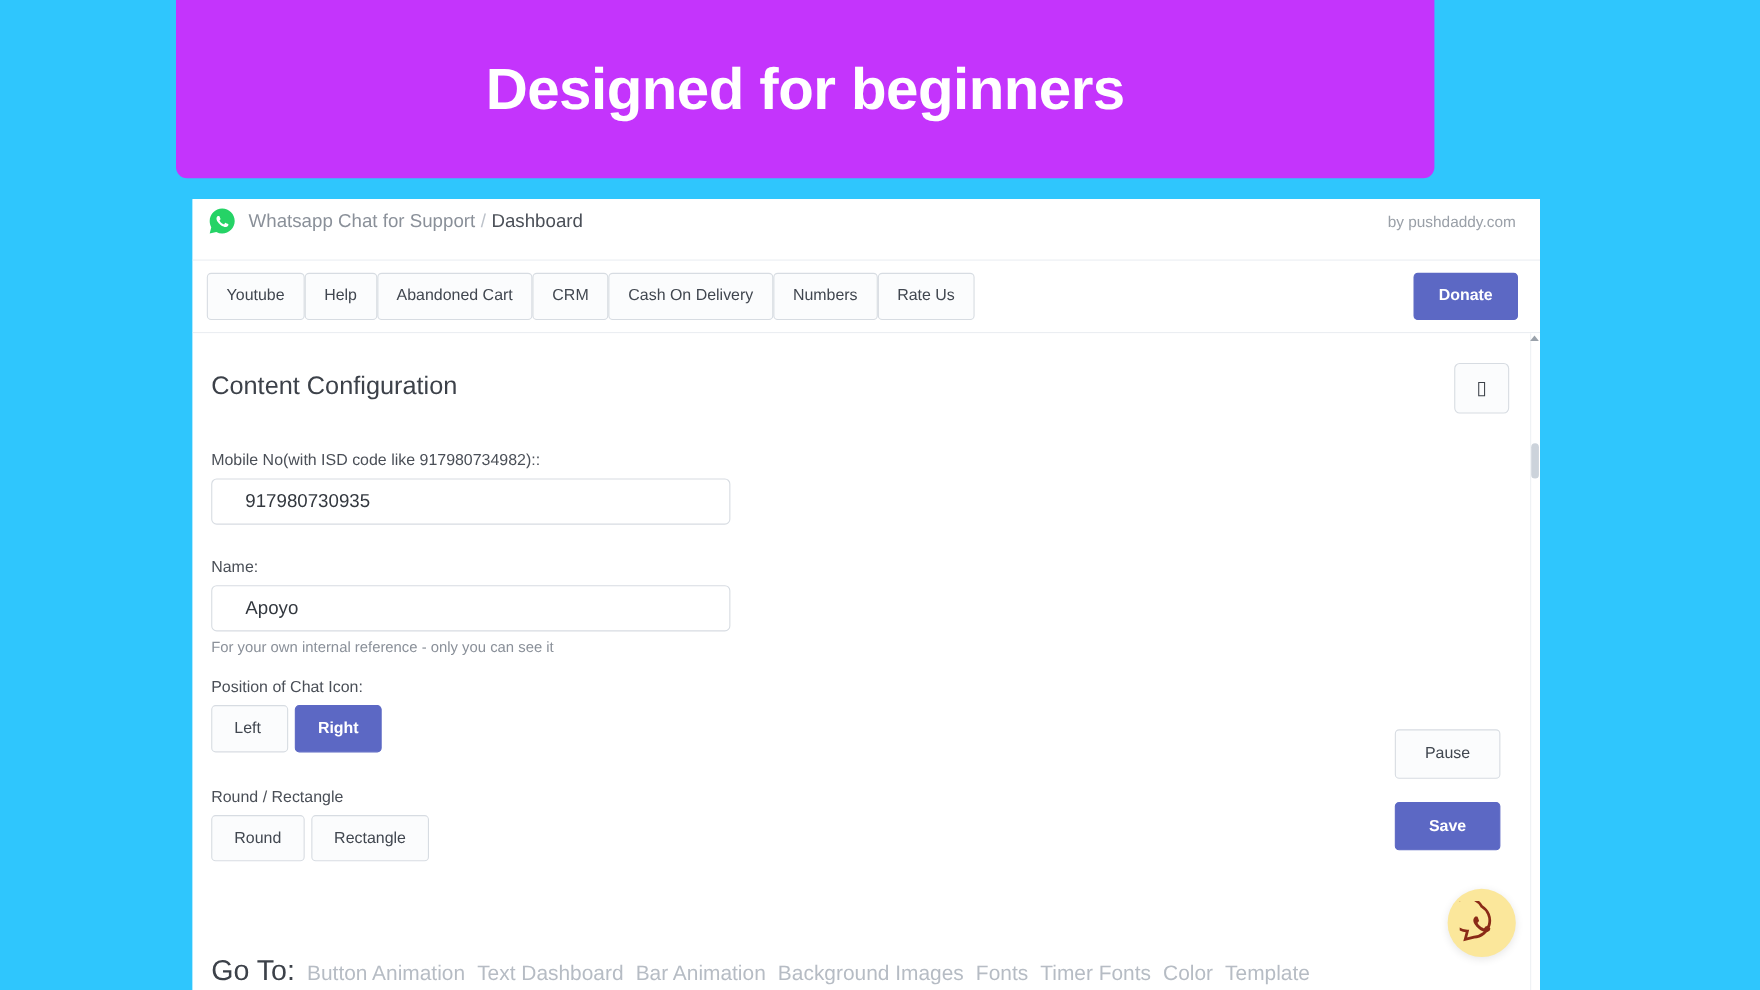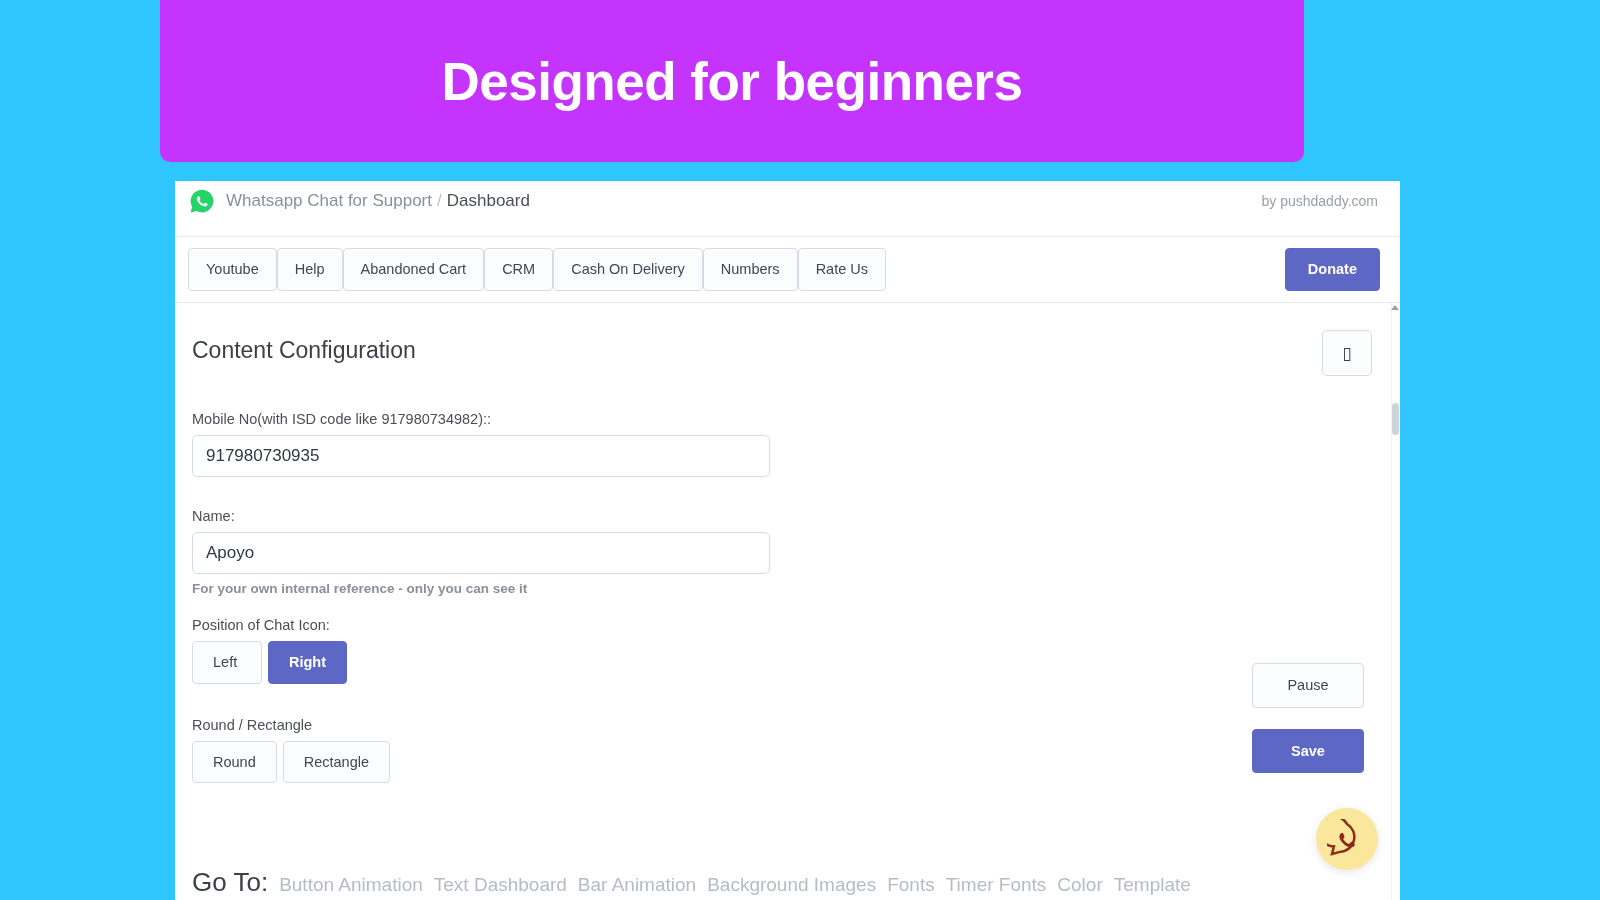--- a/index.html
+++ b/index.html
@@ -216,38 +216,37 @@
     line-height: 1;
   }
 
   .field-label {
     font-size: 14.5px;
     color: #4a4f57;
     margin-bottom: 8px;
   }
 
   .text-input {
-    width: 578px;
+    width: 472px;
     height: 42px;
     border: 1px solid #d7dce2;
     border-radius: 5px;
-    padding: 0 13px;
+    padding: 0 30px;
     font-size: 17px;
     color: #33383f;
     font-family: "Liberation Sans", sans-serif;
     background: #ffffff;
     outline: none;
     display: block;
   }
 
   .help-text {
     font-size: 13.5px;
     color: #8a9099;
     margin-top: 7px;
-    font-weight: bold;
   }
 
   .field-block { margin-top: 27px; }
 
   .btn-group {
     display: flex;
     gap: 6px;
     margin-top: 8px;
   }
 
@@ -269,21 +268,21 @@
     position: absolute;
     right: 26px;
     top: 360px;
     display: flex;
     flex-direction: column;
     align-items: flex-end;
     gap: 21px;
   }
 
   .btn-side {
-    width: 112px;
+    width: 96px;
     text-align: center;
     padding: 14px 0;
   }
 
   
   .goto-row {
     position: absolute;
     left: 17px;
     bottom: 2px;
     display: flex;

